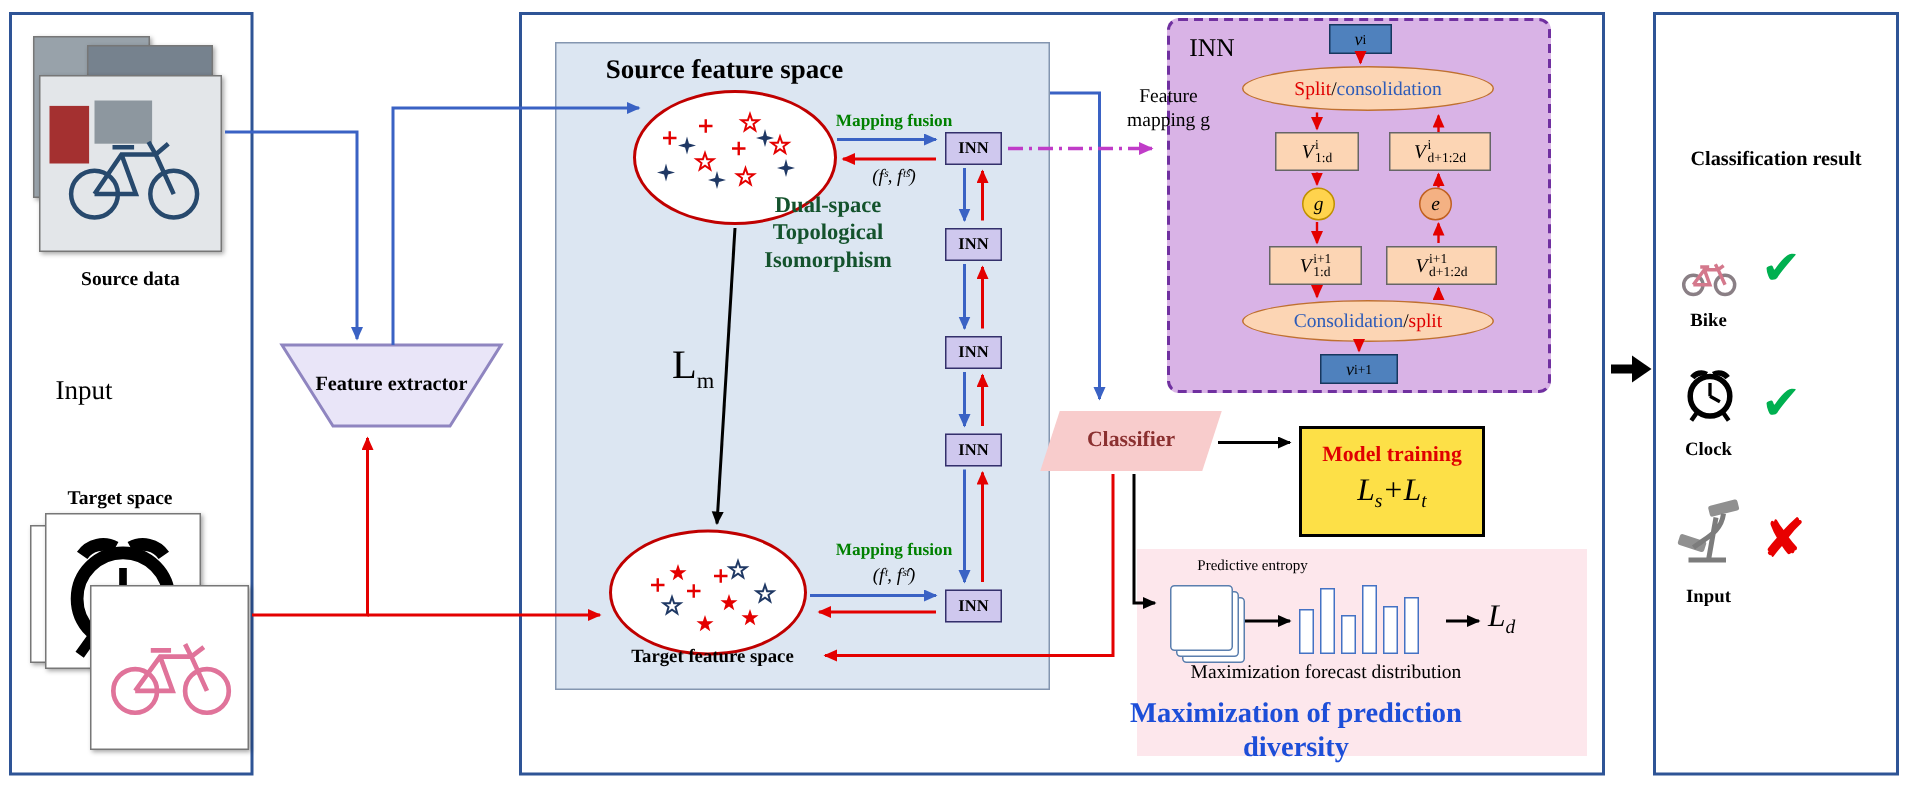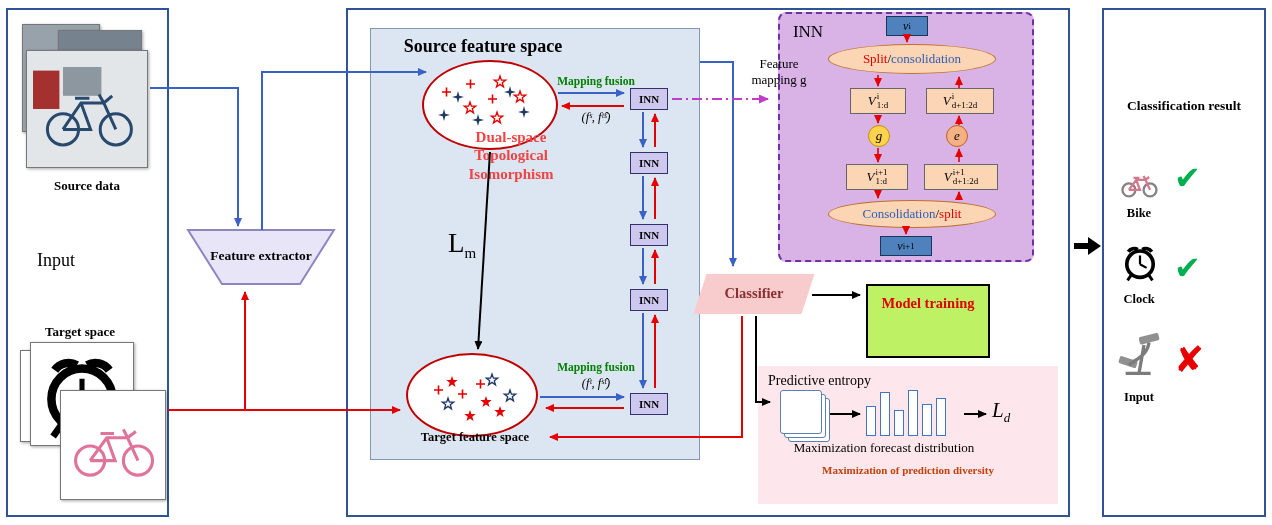--- a/index.html
+++ b/index.html
@@ -86,21 +86,21 @@
 
   <div class="panel" style="left:346px;top:8px;width:724px;height:509px"></div>
   <div class="abs" style="left:370px;top:28px;width:330px;height:432px;background:#dce6f2;border:1px solid #8496b0;z-index:2"></div>
 
   <div class="label bold" style="left:396px;top:36px;width:174px;font-size:18px">Source feature space</div>
   <div class="ellipse" style="left:422px;top:60px;width:136px;height:90px"></div>
 
   <div class="label bold" style="left:548px;top:74px;width:96px;font-size:11.5px;color:#008000">Mapping fusion</div>
   <div class="label" style="left:552px;top:110px;width:88px;font-size:12.5px;font-style:italic">(fˢ, fᵗ̂ˢ)</div>
 
-  <div class="label bold" style="left:446px;top:128px;width:130px;font-size:15px;color:#ef4444">Dual-space Topological Isomorphism</div>
+  <div class="label bold" style="left:487px;top:128px;width:130px;font-size:15px;color:#14532d">Dual-space Topological Isomorphism</div>
 
   <div class="abs" style="left:448px;top:228px;font-size:27px;z-index:10">
     <span>L</span><sub style="font-size:15px">m</sub>
   </div>
 
   <div class="innbox" style="left:630px;top:88px">
       <span>INN</span>
     </div>
   <div class="innbox" style="left:630px;top:152px">
       <span>INN</span>
@@ -180,46 +180,49 @@
   </div>
 
   <div class="bluebox" style="left:880px;top:236px;width:52px;height:20px">
     <i>v</i>
       <sup style="font-size:9px">i+1</sup>
   </div>
 
   <div class="abs" style="left:700px;top:274px;width:108px;height:40px;background:#f8cccc;transform:skewX(-18deg);z-index:6"></div>
   <div class="label bold" style="left:700px;top:285px;width:108px;font-size:14.5px;color:#8b3030">Classifier</div>
 
-  <div class="abs" style="left:866px;top:284px;width:124px;height:74px;background:#bef264;border:2px solid #000;text-align:center;z-index:6">
+  <div class="abs" style="left:866px;top:284px;width:124px;height:74px;background:#fde047;border:2px solid #000;text-align:center;z-index:6">
     <div style="margin-top:9px;font-weight:bold;font-size:14.5px;color:#e00000">Model training</div>
+    <div style="font-size:21px;font-style:italic;margin-top:2px">
+      <span>L</span><sub style="font-size:13px">s</sub><span>+</span><span>L</span><sub style="font-size:13px">t</sub>
+    </div>
   </div>
 
   <div class="abs" style="left:758px;top:366px;width:300px;height:138px;background:#fde7ec;z-index:4"></div>
-  <div class="label" style="left:768px;top:372px;width:134px;font-size:14px;text-align:left">Predictive entropy</div>
+  <div class="label" style="left:768px;top:372px;width:134px;font-size:10px;text-align:center">Predictive entropy</div>
 
   <div class="doc" style="left:788px;top:398px"></div>
   <div class="doc" style="left:784px;top:394px"></div>
   <div class="doc" style="left:780px;top:390px"></div>
 
   <div id="entropy-bars">
       <div class="bar" style="height: 30px;"></div>
       <div class="bar" style="height: 44px;"></div>
       <div class="bar" style="height: 26px;"></div>
       <div class="bar" style="height: 46px;"></div>
       <div class="bar" style="height: 32px;"></div>
       <div class="bar" style="height: 38px;"></div>
     </div>
 
   <div class="abs" style="left:992px;top:398px;font-size:21px;font-style:italic;z-index:10">
     <span>L</span><sub style="font-size:13px">d</sub>
   </div>
 
   <div class="label" style="left:766px;top:440px;width:236px;font-size:13px">Maximization forecast distribution</div>
-  <div class="label bold" style="left:760px;top:464px;width:296px;font-size:11px;color:#c2410c">Maximization of prediction diversity</div>
+  <div class="label bold" style="left:716px;top:464px;width:296px;font-size:19px;color:#1d4ed8">Maximization of prediction diversity</div>
 
   <div class="panel" style="left:1102px;top:8px;width:164px;height:509px"></div>
   <div class="label bold" style="left:1124px;top:98px;width:120px;font-size:13.5px">Classification result</div>
 
   <svg class="abs" style="left:1116px;top:166px;z-index:6" width="46" height="34" viewBox="0 0 100 74">
     <g fill="none" stroke="#8a7f85" stroke-width="5">
       <circle cx="28" cy="52" r="14"></circle>
         <circle cx="74" cy="52" r="14"></circle>
     </g>
     <path d="M28,52 L44,30 L64,30 L74,52 M44,30 L52,52 L28,52 M64,30 l-4,-8 m4,8 l8,-6 M38,26 h13" fill="none" stroke="#d4788c" stroke-width="5"></path>

